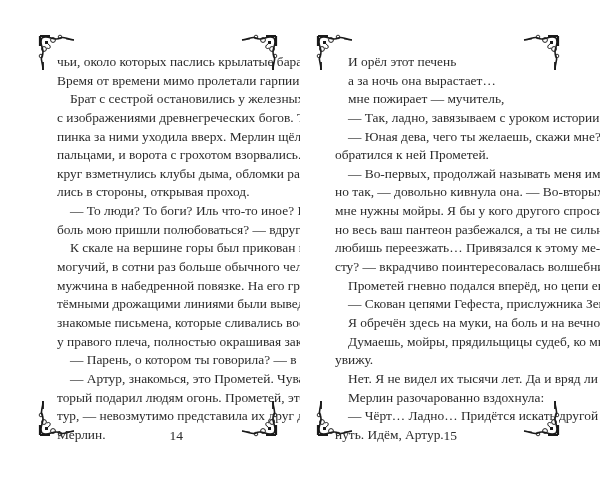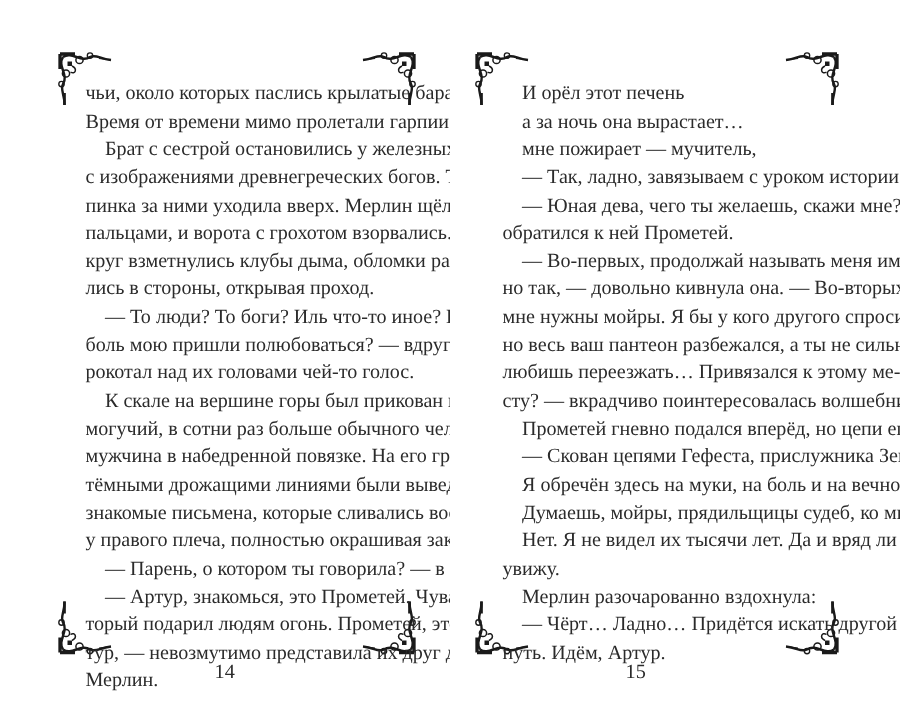--- a/index.html
+++ b/index.html
@@ -6,21 +6,21 @@
   body { width: 600px; height: 484px; position: relative; overflow: hidden; font-family: "Liberation Serif", "DejaVu Serif", serif; color: #2a2a2a; }
   .page { position: absolute; top: 0; width: 300px; height: 484px; background: #ffffff; }
   .page.left { left: 0; }
   .page.right { left: 300px; }
   .text { position: absolute; top: 53px; font-size: 13.4px; line-height: 18.65px; color: #2b2b2b; }
   .page.left .text { left: 57px; width: 210px; }
   .page.right .text { left: 335px; left: 35px; width: 208px; }
   .line { display: block; white-space: nowrap; text-align: justify; text-align-last: justify; height: 18.65px; }
   .line.last { text-align-last: left; }
   .line.indent { padding-left: 13px; }
-  .pagenum { position: absolute; top: 440px; font-size: 13.5px; color: #2b2b2b; width: 40px; text-align: left; }
+  .pagenum { position: absolute; top: 428px; font-size: 13.5px; color: #2b2b2b; width: 40px; text-align: right; }
   .page.left .pagenum { left: 143px; }
   .page.right .pagenum { left: 117px; }
   .orn { position: absolute; width: 40px; height: 40px; }
   .orn svg { width: 40px; height: 40px; display: block; }
   .orn.tl { top: 32px; }
   .orn.tr { top: 32px; transform: scaleX(-1); }
   .orn.bl { top: 399px; transform: scaleY(-1); }
   .orn.br { top: 399px; transform: scale(-1,-1); }
   .page.left .orn.tl, .page.left .orn.bl { left: 36px; }
   .page.left .orn.tr, .page.left .orn.br { left: 240px; }
@@ -73,21 +73,20 @@
       <span class="line">чьи, около которых паслись крылатые бараны.</span>
       <span class="line last">Время от времени мимо пролетали гарпии.</span>
       <span class="line indent">Брат с сестрой остановились у железных врат</span>
       <span class="line">с изображениями древнегреческих богов. Тро-</span>
       <span class="line">пинка за ними уходила вверх. Мерлин щёлкнула</span>
       <span class="line">пальцами, и ворота с грохотом взорвались. Во-</span>
       <span class="line">круг взметнулись клубы дыма, обломки разлете-</span>
       <span class="line last">лись в стороны, открывая проход.</span>
       <span class="line indent">— То люди? То боги? Иль что-то иное? На</span>
       <span class="line">боль мою пришли полюбоваться? — вдруг про-</span>
-      <span class="line last">рокотал над их головами чей-то голос.</span>
       <span class="line indent">К скале на вершине горы был прикован цепями</span>
       <span class="line">могучий, в сотни раз больше обычного человека</span>
       <span class="line">мужчина в набедренной повязке. На его груди</span>
       <span class="line">тёмными дрожащими линиями были выведены не-</span>
       <span class="line">знакомые письмена, которые сливались воедино</span>
       <span class="line">у правого плеча, полностью окрашивая закован-</span>
       <span class="line indent">— Парень, о котором ты говорила? — в шоке</span>
       <span class="line indent">— Артур, знакомься, это Прометей. Чувак, ко-</span>
       <span class="line">торый подарил людям огонь. Прометей, это Ар-</span>
       <span class="line">тур, — невозмутимо представила их друг другу</span>
@@ -127,20 +126,20 @@
       <span class="line indent">— Во-первых, продолжай называть меня имен-</span>
       <span class="line">но так, — довольно кивнула она. — Во-вторых,</span>
       <span class="line">мне нужны мойры. Я бы у кого другого спросила,</span>
       <span class="line">но весь ваш пантеон разбежался, а ты не сильно</span>
       <span class="line">любишь переезжать… Привязался к этому ме-</span>
       <span class="line last">сту? — вкрадчиво поинтересовалась волшебница.</span>
       <span class="line indent">Прометей гневно подался вперёд, но цепи его</span>
       <span class="line indent">— Скован цепями Гефеста, прислужника Зевса.</span>
       <span class="line indent">Я обречён здесь на муки, на боль и на вечность.</span>
       <span class="line indent">Думаешь, мойры, прядильщицы судеб, ко мне</span>
+      <span class="line last">увижу.</span>
       <span class="line indent">Нет. Я не видел их тысячи лет. Да и вряд ли</span>
-      <span class="line last">увижу.</span>
       <span class="line indent last">Мерлин разочарованно вздохнула:</span>
       <span class="line indent">— Чёрт… Ладно… Придётся искать другой</span>
       <span class="line last">путь. Идём, Артур.</span>
     </div>
   <div class="pagenum">15</div>
 </div>
 
 </body></html>

